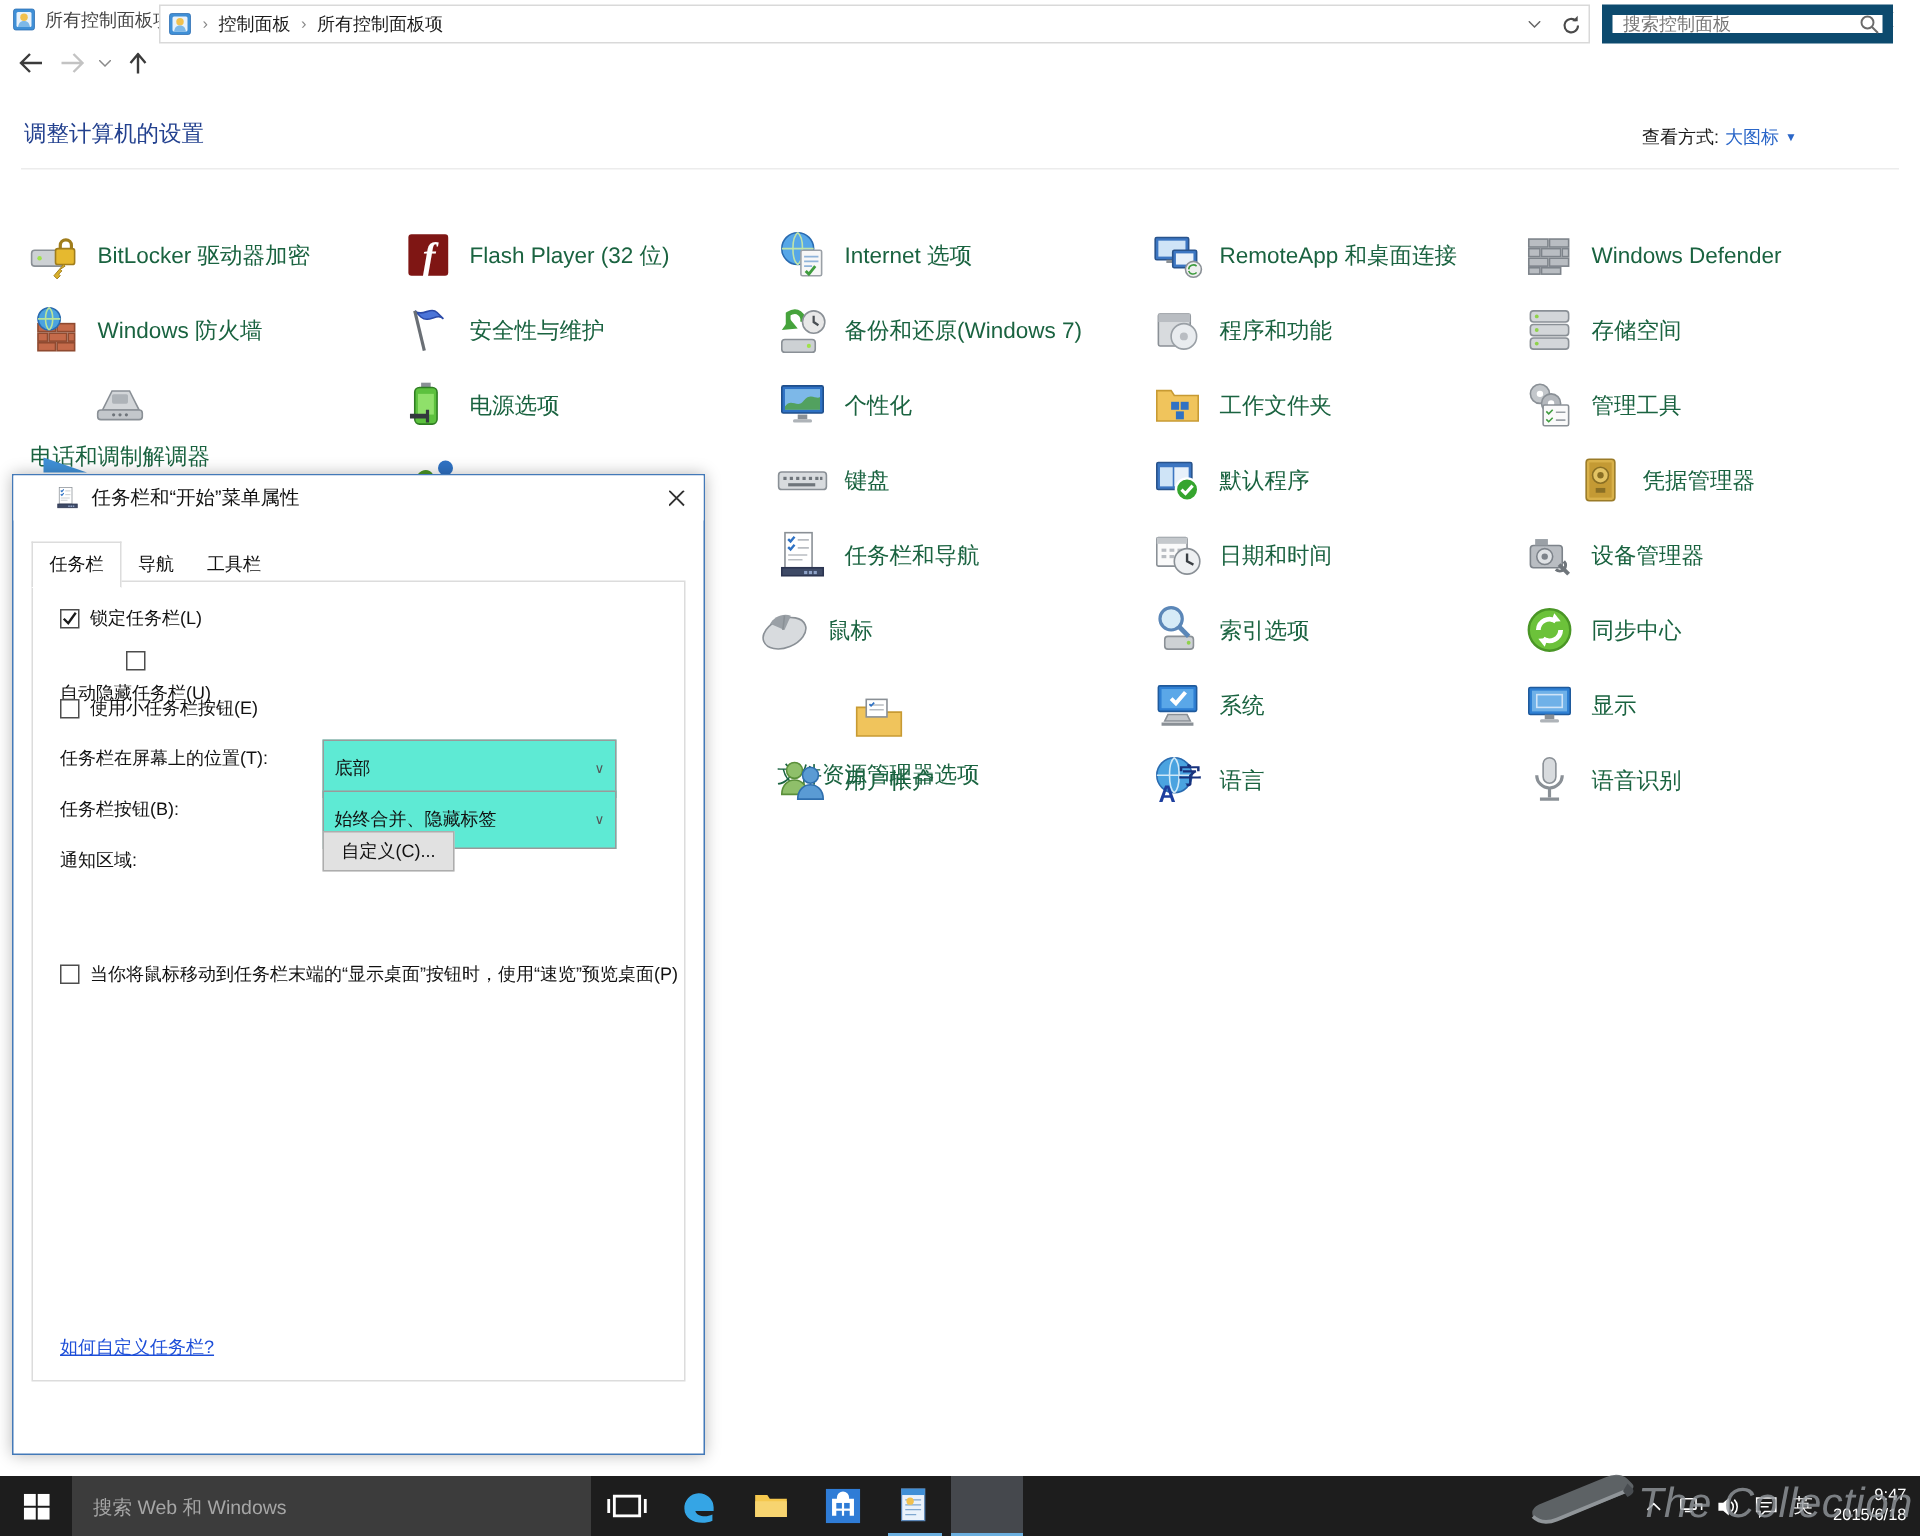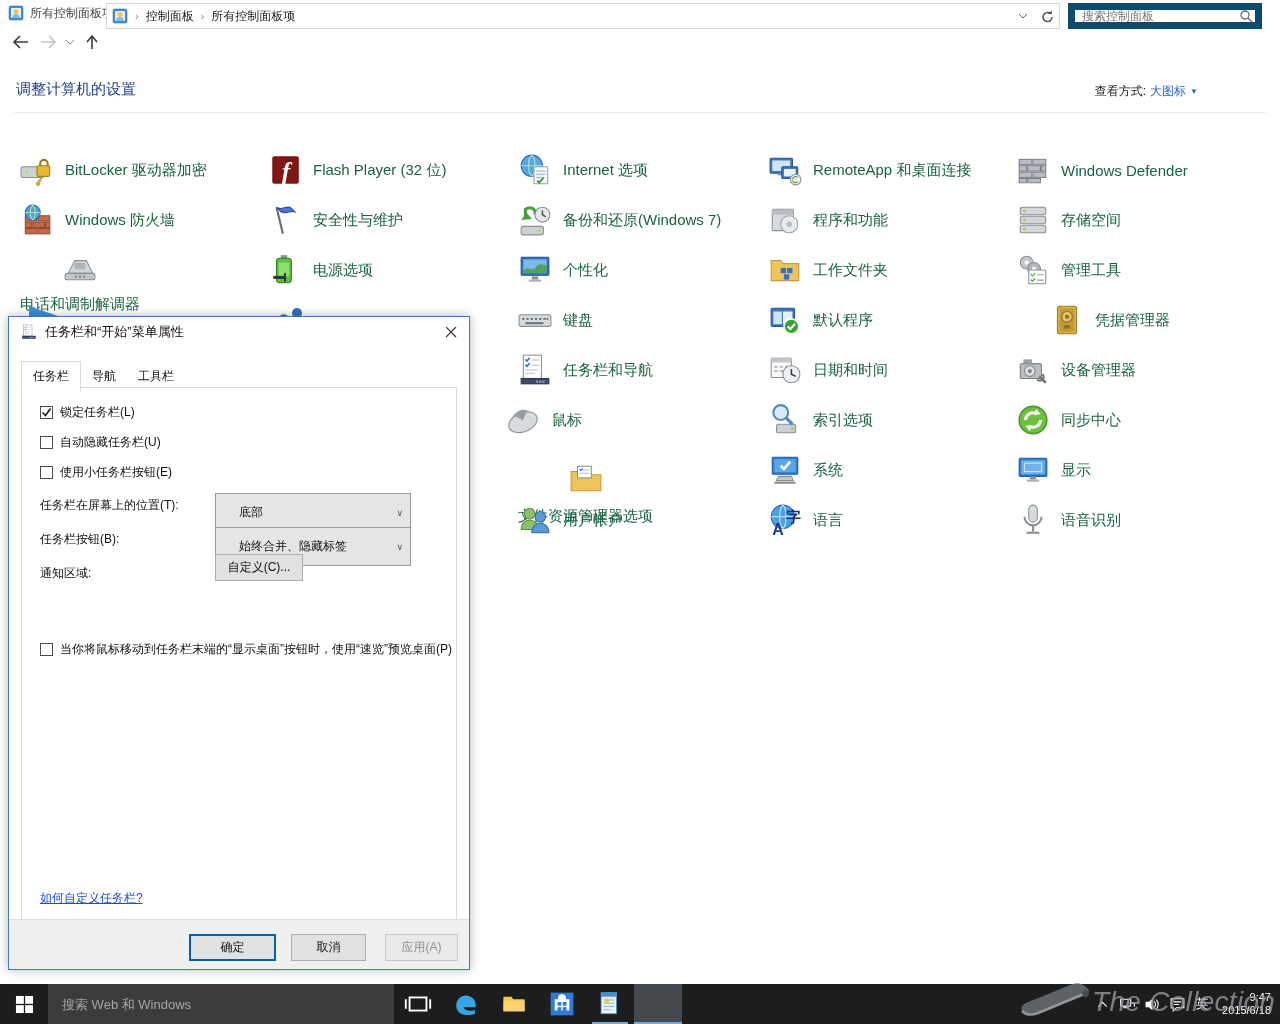--- a/index.html
+++ b/index.html
@@ -32,30 +32,30 @@
   .header-rule { position:absolute; left:14px; top:112px; width:1252px; height:1px; background:#ececec; }
 
   
   .cp-item { position:absolute; height:40px; display:flex; align-items:center; gap:11px; cursor:default; }
   .cp-item .lbl { font-size:15px; color:#1a6340; white-space:nowrap; }
   .cp-item .ic { width:34px; height:34px; display:flex; align-items:center; justify-content:center; }
   .partial { position:absolute; overflow:hidden; }
 
   
   .dialog { position:absolute; left:8px; top:316px; width:462px; height:654px; background:#fff; border:1px solid #4379b8; box-shadow:0 0 10px rgba(0,0,0,.28); z-index:20; }
-  .dlg-titlebar { position:absolute; left:0; top:0; right:0; height:30px; display:flex; align-items:center; padding-left:12px; gap:8px; font-size:13px; color:#111; background:#fff; }
+  .dlg-titlebar { position:absolute; left:0; top:0; right:0; height:30px; display:flex; align-items:center; padding-left:28px; gap:8px; font-size:13px; color:#111; background:#fff; }
   .dlg-close { position:absolute; right:0; top:0; width:36px; height:30px; display:flex; align-items:center; justify-content:center; color:#333; }
   .dlg-tabs { position:absolute; left:12px; top:46px; display:flex; z-index:2; }
   .dlg-tab { font-size:12px; padding:5px 11px; color:#111; position:relative; }
   .dlg-tab.active { background:#fff; border:1px solid #dcdcdc; border-bottom:1px solid #fff; margin-bottom:-1px; padding:6px 11px; top:-2px; }
   .dlg-page { position:absolute; left:12px; right:12px; top:70px; height:534px; border:1px solid #dcdcdc; background:#fff; }
   .chk-row { position:absolute; left:18px; display:flex; align-items:center; gap:7px; font-size:12px; color:#111; }
   .chk { width:13px; height:13px; border:1px solid #4d4d4d; background:#fff; display:flex; align-items:center; justify-content:center; flex:none; }
   .fld-label { position:absolute; left:18px; font-size:12px; color:#111; }
-  .combo { position:absolute; left:193px; width:196px; height:39px; background:#e5e5e5; border:1px solid #9a9a9a; display:flex; align-items:center; font-size:12px; color:#111; padding-left:23px; }
+  .combo { position:absolute; left:193px; width:196px; height:39px; background:#5eead4; border:1px solid #9a9a9a; display:flex; align-items:center; font-size:12px; color:#111; padding-left:7px; }
   .combo .caret { position:absolute; right:7px; color:#555; font-size:9px; }
   .push-btn { position:absolute; background:#e1e1e1; border:1px solid #adadad; font-size:12px; color:#111; display:flex; align-items:center; justify-content:center; font-family:inherit; }
   .dlg-link { position:absolute; left:18px; font-size:12px; color:#1d4ed8; text-decoration:underline; }
   .dlg-footer { position:absolute; left:0; right:0; bottom:0; height:50px; background:#f0f0f0; border-top:1px solid #dfdfdf; }
   .btn-ok { left:180px; top:14px; width:87px; height:27px; border:2px solid #0063b1; }
   .btn-cancel { left:282px; top:14px; width:75px; height:27px; }
   .btn-apply { left:376px; top:14px; width:73px; height:27px; background:#e9e9e9; border:1px solid #c6c6c6; color:#8f8f8f; }
 
   
   .taskbar { position:absolute; left:0; top:984px; width:1280px; height:40px; background:#1d1d1d; display:flex; align-items:stretch; z-index:30; }
@@ -604,21 +604,21 @@
   <div class="dlg-page">
     <div id="dlg-checkboxes">
         <div class="chk-row" style="top: 16px;">
           <span class="chk">
             <svg width="11" height="11" viewBox="0 0 11 11">
               <path d="M1.5 5.5l3 3 5-7" stroke="#1a1a1a" stroke-width="1.6" fill="none"></path>
             </svg>
           </span>
           <span>锁定任务栏(L)</span>
         </div>
-        <div class="chk-row" style="top: 46px;">
+        <div class="chk-row" style="top: 46px; flex-direction: column;">
           <span class="chk"></span>
           <span>自动隐藏任务栏(U)</span>
         </div>
         <div class="chk-row" style="top: 76px;">
           <span class="chk"></span>
           <span>使用小任务栏按钮(E)</span>
         </div>
       </div>
     <div class="fld-label" style="top:109px">任务栏在屏幕上的位置(T):</div>
     <div class="combo" style="top:105px">
@@ -630,25 +630,20 @@
         <span>始终合并、隐藏标签</span>
         <span class="caret">∨</span>
       </div>
     <div class="fld-label" style="top:177px">通知区域:</div>
     <button class="push-btn" style="left:193px; top:166px; width:88px; height:27px;">自定义(C)...</button>
     <div class="chk-row" style="top:253px; width:491px;">
       <span class="chk"></span>
       <span>当你将鼠标移动到任务栏末端的“显示桌面”按钮时，使用“速览”预览桌面(P)</span>
     </div>
     <a class="dlg-link" style="top:502px">如何自定义任务栏?</a>
-  </div>
-  <div class="dlg-footer">
-    <button class="push-btn btn-ok">确定</button>
-    <button class="push-btn btn-cancel">取消</button>
-    <button class="push-btn btn-apply">应用(A)</button>
   </div>
 </div>
 
 <div class="taskbar">
   <div class="tb-start">
     <svg width="21" height="21" viewBox="0 0 32 32">
         <g fill="#fff">
           <rect x="3" y="3" width="12" height="12"></rect>
           <rect x="17" y="3" width="12" height="12"></rect>
           <rect x="3" y="17" width="12" height="12"></rect>

